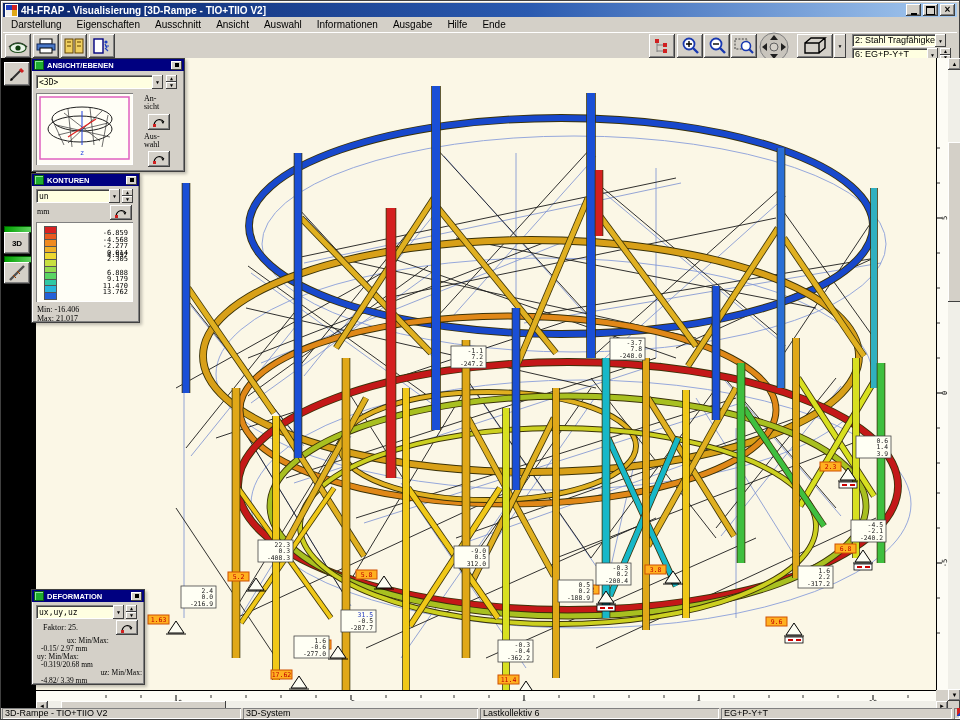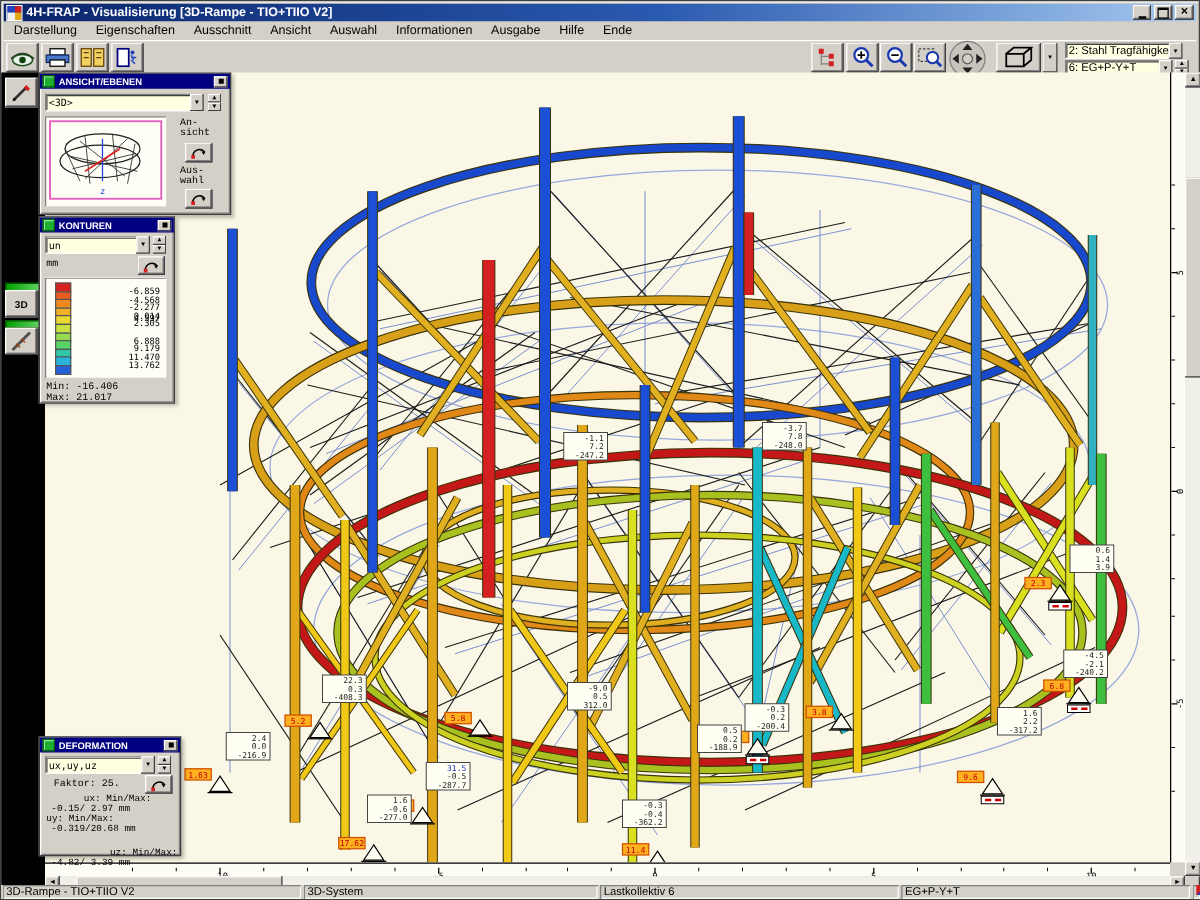--- a/index.html
+++ b/index.html
@@ -37,21 +37,21 @@
   .sfield{box-shadow:inset 1px 1px #808080,inset -1px -1px #fff;margin:0 1px;padding:0 3px;white-space:nowrap;overflow:hidden;}
   
   .panel{position:absolute;background:#d4d0c8;border:1px solid #404040;box-shadow:inset 1px 1px #fff,inset -1px -1px #808080,2px 2px 3px rgba(0,0,0,.25);font-family:"DejaVu Sans Mono",monospace;}
   .ptitle{height:12px;background:#000080;color:#fff;font-size:7.5px;font-weight:bold;display:flex;align-items:center;gap:3px;padding:0 2px;font-family:"Liberation Sans",sans-serif;}
   .picon{width:8px;height:8px;background:#1fae2f;border:1px solid #0a5c12;box-shadow:inset 1px 1px #8ee89a;}
   .pclose{margin-left:auto;width:11px;height:9px;background:#d4d0c8;box-shadow:inset -1px -1px #404040,inset 1px 1px #fff;display:flex;align-items:center;justify-content:center;}
   .pclose i{width:4px;height:4px;background:#000;}
   .pbody{position:relative;}
   .minibtn{position:absolute;width:26px;height:22px;background:#d4d0c8;box-shadow:inset -1px -1px #404040,inset 1px 1px #fff,inset -2px -2px #808080;display:flex;align-items:center;justify-content:center;font-size:8px;font-weight:bold;}
   .ministrip{position:absolute;width:26px;height:5px;background:linear-gradient(90deg,#00a000,#60d060);border:1px solid #006000;}
-  .smalltext{font-size:8px;line-height:8px;font-family:Liberation Mono, monospace;}
+  .smalltext{font-size:8px;line-height:8px;font-family:Liberation Serif, serif;}
   .legendbox{position:absolute;background:#fffef6;box-shadow:inset 1px 1px #808080,inset -1px -1px #fff;}
   .lswatch{position:absolute;width:11px;height:6px;border:1px solid #555;}
   .lval{position:absolute;font-size:7px;line-height:7px;right:5px;text-align:right;font-family:"DejaVu Sans Mono",monospace;}
   .arrbtn{position:absolute;background:#d4d0c8;box-shadow:inset -1px -1px #404040,inset 1px 1px #fff,inset -2px -2px #808080;display:flex;align-items:center;justify-content:center;}
 </style>
 </head>
 <body>
 
 <div class="win">
 
@@ -748,21 +748,21 @@
         <svg width="14" height="12" viewBox="0 0 14 12">
           <path d="M2,9 C3,3 9,2 12,6" fill="none" stroke="#000" stroke-width="1.2"></path>
           <path d="M12,6 l-3,-1 2,3 z" fill="#000"></path>
           <rect x="1" y="8" width="3" height="3" fill="#d02020"></rect>
         </svg>
       </div>
       <div id="defrows" style="position:absolute;left:5px;top:35px;right:2px">
           <div class="smalltext" style="font-size: 7.5px; line-height: 7.5px; margin-left: 30px;">ux: Min/Max:</div>
           <div class="smalltext" style="font-size: 7.5px; line-height: 7.5px; padding-left: 4px; margin-bottom: 1px;">-0.15/ 2.97 mm</div>
           <div class="smalltext" style="font-size: 7.5px; line-height: 7.5px;">uy: Min/Max:</div>
-          <div class="smalltext" style="font-size: 7.5px; line-height: 7.5px; padding-left: 4px; margin-bottom: 12px;">-0.319/20.68 mm</div>
+          <div class="smalltext" style="font-size: 7.5px; line-height: 7.5px; padding-left: 4px; margin-bottom: 1px;">-0.319/20.68 mm</div>
           <div class="smalltext" style="font-size: 7.5px; line-height: 7.5px; text-align: right;">uz: Min/Max:</div>
           <div class="smalltext" style="font-size: 7.5px; line-height: 7.5px; padding-left: 4px; margin-bottom: 1px;">-4.82/ 3.39 mm</div>
         </div>
     </div>
   </div>
 
   <div class="statusbar" id="statusbar">
       <div class="sfield" style="width: 236px;">3D-Rampe - TIO+TIIO V2</div>
       <div class="sfield" style="width: 232px;">3D-System</div>
       <div class="sfield" style="width: 236px;">Lastkollektiv 6</div>

